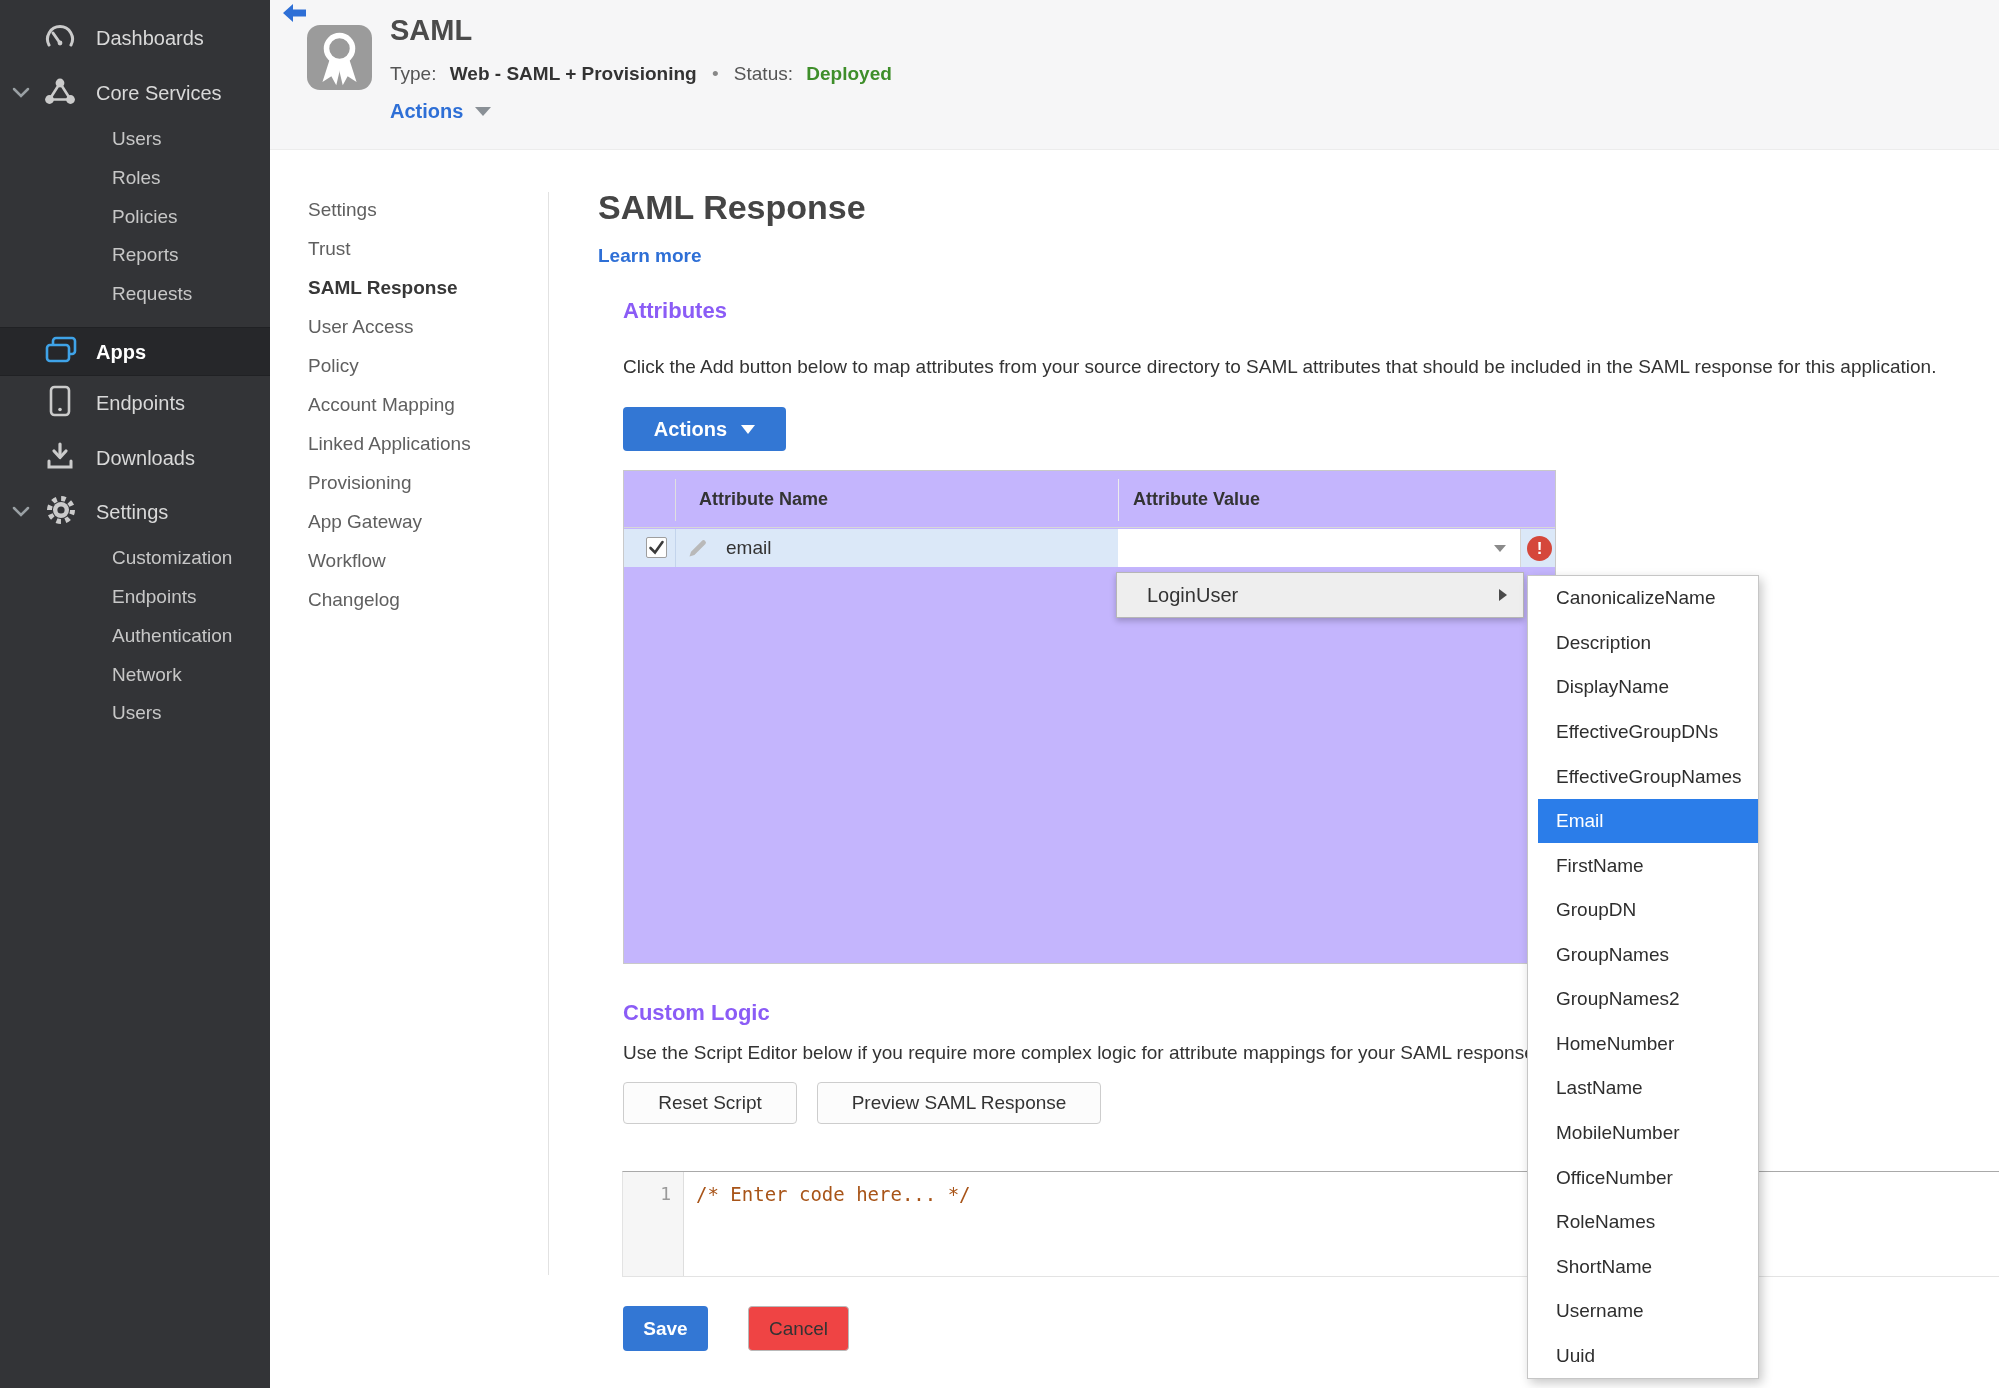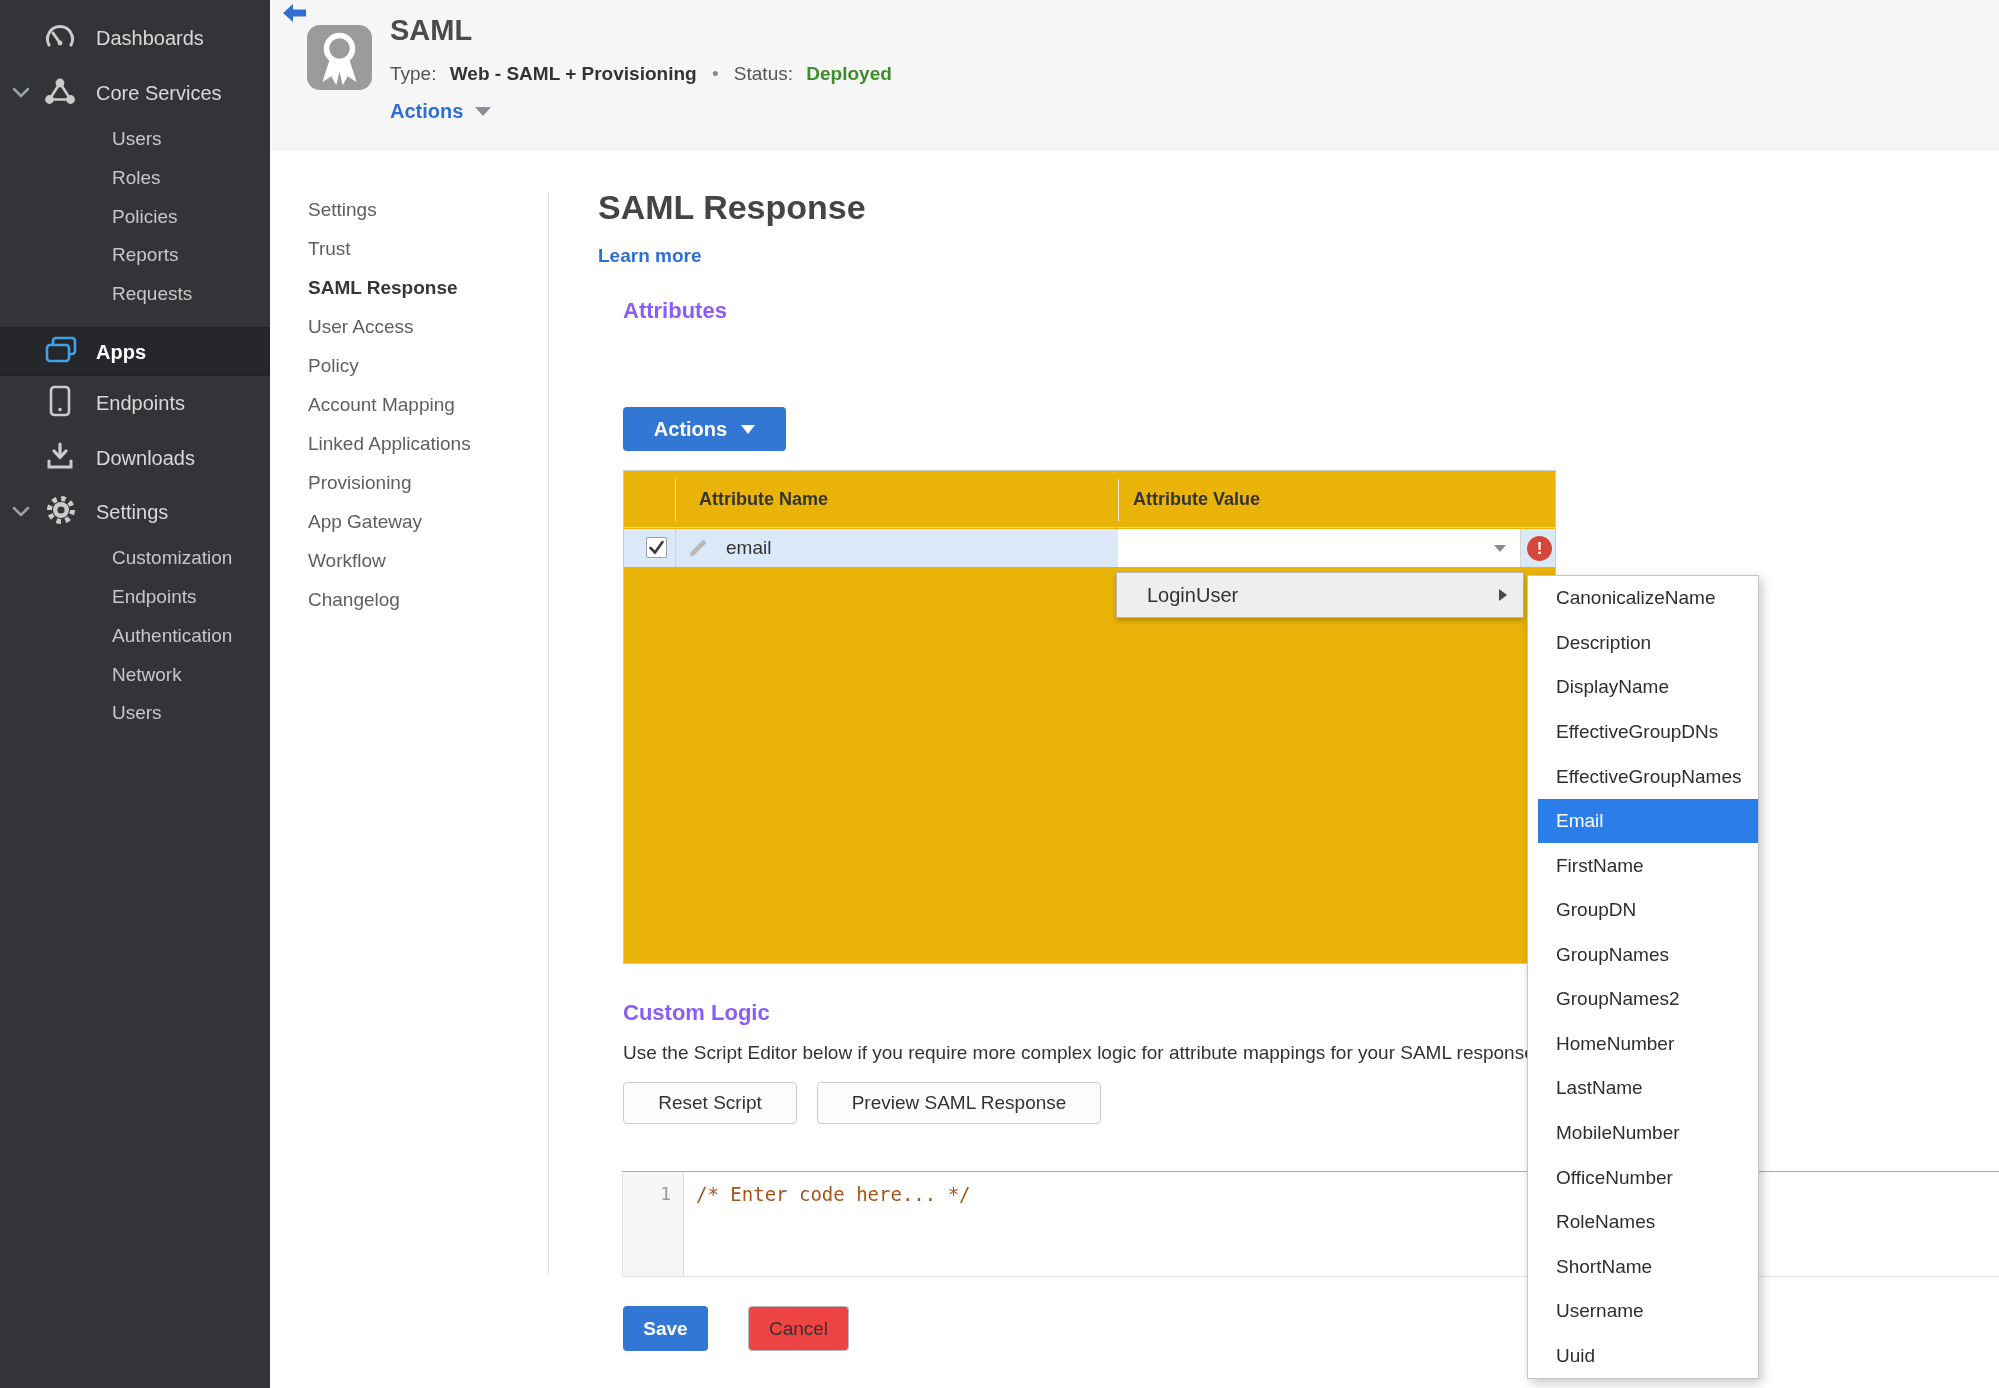--- a/index.html
+++ b/index.html
@@ -52,21 +52,21 @@
   .sec-desc { position:absolute; font-size:19px; color:#333; white-space:nowrap; }
 
   .btn-actions { position:absolute; left:623px; top:407px; width:163px; height:44px;
                  background:#3377d4; border-radius:4px; color:#fff; font-weight:bold; font-size:20px;
                  display:flex; align-items:center; justify-content:center; cursor:pointer; }
   .tri-white { display:inline-block; width:0; height:0; border-left:7px solid transparent;
                border-right:7px solid transparent; border-top:9px solid #fff; margin-left:14px; }
 
   
   .attr-table { position:absolute; left:623px; top:470px; width:933px; height:494px;
-                background:#eab308; border:1px solid #c9c9c9; }
+                background:#c4b5fd; border:1px solid #c9c9c9; }
   .attr-thead { position:absolute; left:0; top:0; right:0; height:57px; border-bottom:1px solid #d7d7d7; }
   .attr-thead .col1 { position:absolute; left:75px; top:50%; transform:translateY(-50%);
                       font-size:18px; font-weight:bold; color:#333; }
   .attr-thead .col2 { position:absolute; left:509px; top:50%; transform:translateY(-50%);
                       font-size:18px; font-weight:bold; color:#333; }
   .hsep1 { position:absolute; left:51px; top:8px; width:1px; height:42px; background:#e0e0e0; }
   .hsep2 { position:absolute; left:494px; top:8px; width:1px; height:42px; background:#ececec; }
   .attr-row { position:absolute; left:0; top:58px; width:931px; height:38px; background:#dbe8f8; cursor:pointer; }
   .row-sep { position:absolute; left:51px; top:0; width:1px; height:38px; background:#c3d4ec; }
   .cbx { position:absolute; left:22px; top:8px; width:21px; height:21px; background:#fefefe;
@@ -275,20 +275,21 @@
     <div class="subnav-item">App Gateway</div>
     <div class="subnav-item">Workflow</div>
     <div class="subnav-item">Changelog</div>
   </div>
   <div class="vdivider"></div>
 
   <h1 class="page-title">SAML Response</h1>
   <div class="learn-more">Learn more</div>
 
   <div class="sec-heading" style="left:623px; top:298px;">Attributes</div>
+  <div class="sec-desc" style="left:623px; top:356px;">Click the Add button below to map attributes from your source directory to SAML attributes that should be included in the SAML response for this application.</div>
 
   <div class="btn-actions">
     <span>Actions</span>
       <span class="tri-white"></span>
   </div>
 
   <div class="attr-table">
     <div class="attr-thead">
       <span class="hsep1"></span>
       <span class="hsep2"></span>

